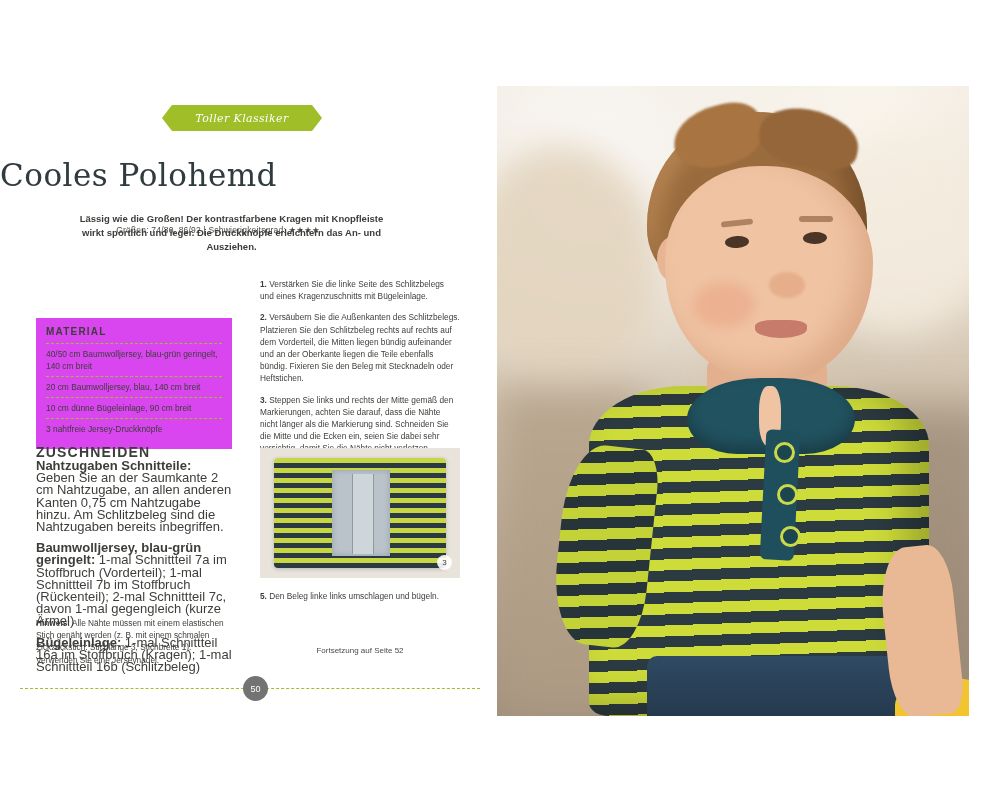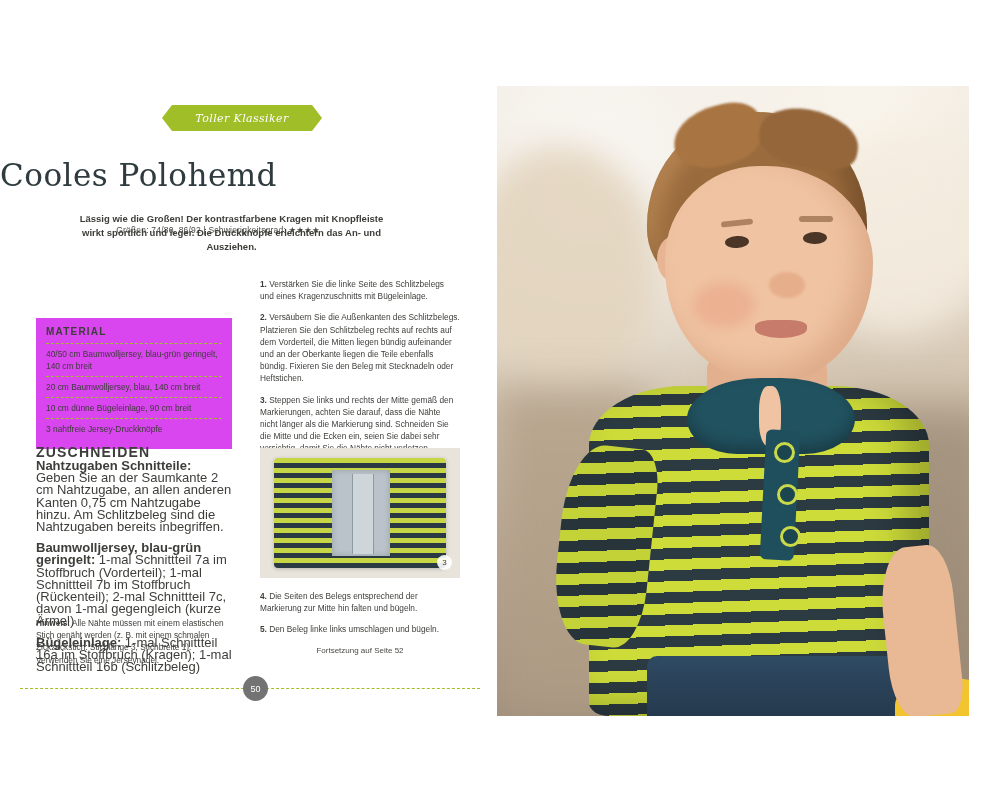--- a/index.html
+++ b/index.html
@@ -545,21 +545,20 @@
     </div>
 
     <div class="step-photo">
       <div class="fabric"></div>
       <div class="facing"></div>
       <div class="facing-fold"></div>
       <div class="badge">3</div>
     </div>
 
     <div class="steps-after">
-      <p><b>4.</b><span> Die Seiten des Belegs entsprechend der Markierung zur Mitte hin falten und bügeln.</span></p>
       <p><b>5.</b><span> Den Beleg linke links umschlagen und bügeln.</span></p>
     </div>
 
     <div class="continue">Fortsetzung auf Seite 52</div>
 
     <div class="footer-rule"></div>
     <div class="page-num">50</div>
   </div>
 
   <div class="photo">

